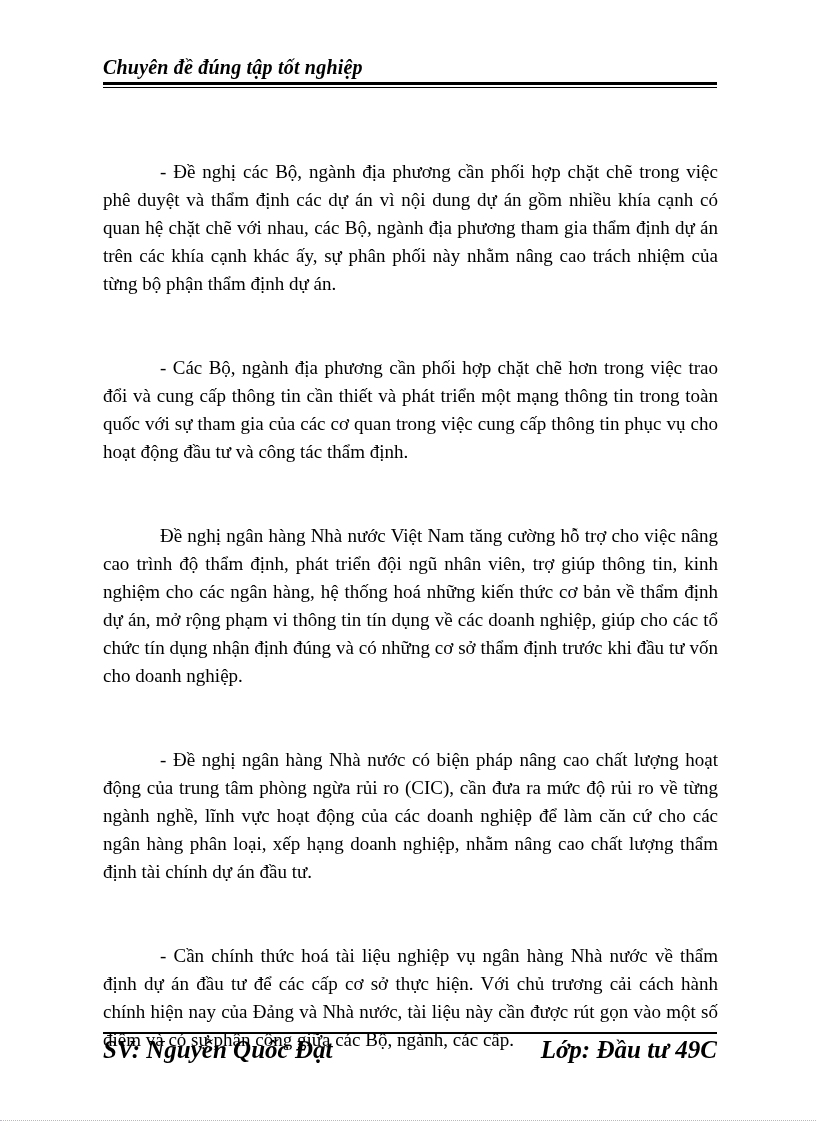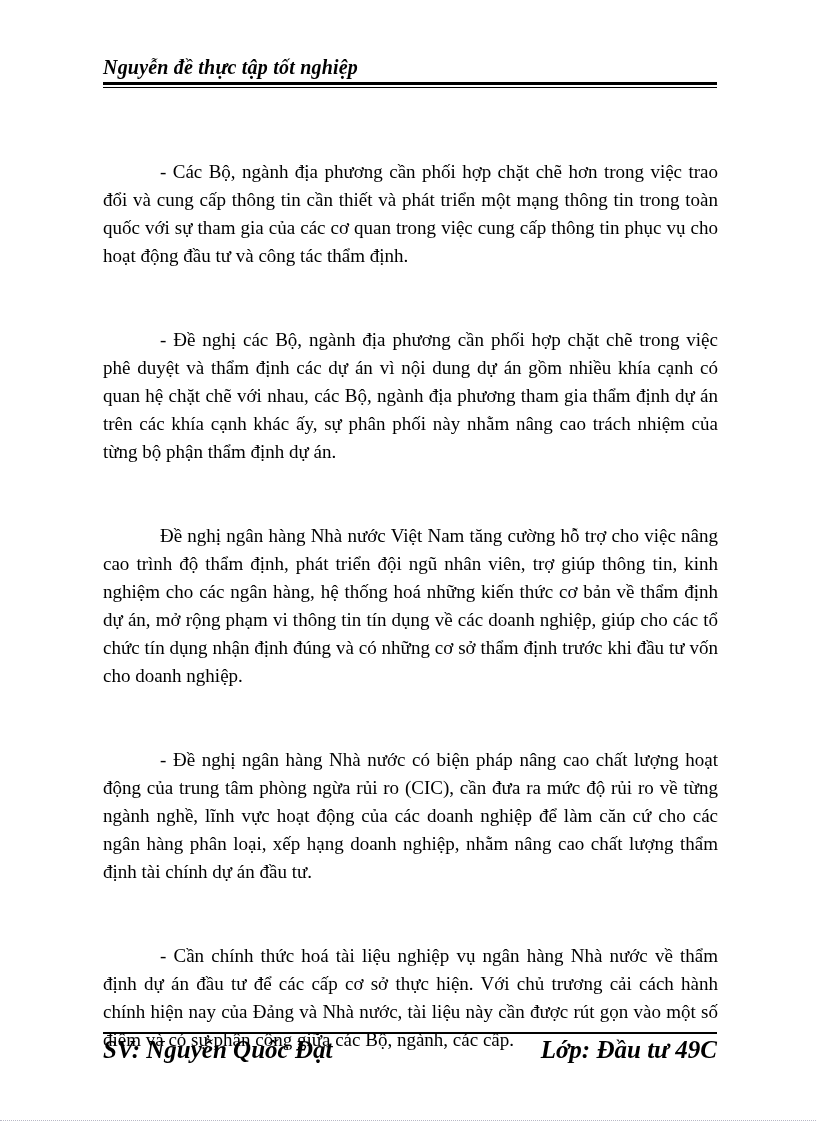--- a/index.html
+++ b/index.html
@@ -83,27 +83,27 @@
     bottom: 2px;
     border-top: 1px dotted #b9b9c6;
   }
 </style>
 </head>
 <body>
 
 <div class="page">
 
   <div class="header">
-    <div class="header-title">Nguyễn đề thực tập tốt nghiệp</div>
+    <div class="header-title">Chuyên đề đúng tập tốt nghiệp</div>
     <div class="header-rule"></div>
   </div>
 
   <div class="body-text">
+    <p class="para">- Đề nghị các Bộ, ngành địa phương cần phối hợp chặt chẽ trong việc phê duyệt và thẩm định các dự án vì nội dung dự án gồm nhiều khía cạnh có quan hệ chặt chẽ với nhau, các Bộ, ngành địa phương tham gia thẩm định dự án trên các khía cạnh khác ấy, sự phân phối này nhằm nâng cao trách nhiệm của từng bộ phận thẩm định dự án.</p>
     <p class="para">- Các Bộ, ngành địa phương cần phối hợp chặt chẽ hơn trong việc trao đổi và cung cấp thông tin cần thiết và phát triển một mạng thông tin trong toàn quốc với sự tham gia của các cơ quan trong việc cung cấp thông tin phục vụ cho hoạt động đầu tư và công tác thẩm định.</p>
-    <p class="para">- Đề nghị các Bộ, ngành địa phương cần phối hợp chặt chẽ trong việc phê duyệt và thẩm định các dự án vì nội dung dự án gồm nhiều khía cạnh có quan hệ chặt chẽ với nhau, các Bộ, ngành địa phương tham gia thẩm định dự án trên các khía cạnh khác ấy, sự phân phối này nhằm nâng cao trách nhiệm của từng bộ phận thẩm định dự án.</p>
     <p class="para">Đề nghị ngân hàng Nhà nước Việt Nam tăng cường hỗ trợ cho việc nâng cao trình độ thẩm định, phát triển đội ngũ nhân viên, trợ giúp thông tin, kinh nghiệm cho các ngân hàng, hệ thống hoá những kiến thức cơ bản về thẩm định dự án, mở rộng phạm vi thông tin tín dụng về các doanh nghiệp, giúp cho các tổ chức tín dụng nhận định đúng và có những cơ sở thẩm định trước khi đầu tư vốn cho doanh nghiệp.</p>
     <p class="para">- Đề nghị ngân hàng Nhà nước có biện pháp nâng cao chất lượng hoạt động của trung tâm phòng ngừa rủi ro (CIC), cần đưa ra mức độ rủi ro về từng ngành nghề, lĩnh vực hoạt động của các doanh nghiệp để làm căn cứ cho các ngân hàng phân loại, xếp hạng doanh nghiệp, nhằm nâng cao chất lượng thẩm định tài chính dự án đầu tư.</p>
     <p class="para">- Cần chính thức hoá tài liệu nghiệp vụ ngân hàng Nhà nước về thẩm định dự án đầu tư để các cấp cơ sở thực hiện. Với chủ trương cải cách hành chính hiện nay của Đảng và Nhà nước, tài liệu này cần được rút gọn vào một số điểm và có sự phân công giữa các Bộ, ngành, các cấp.</p>
     
     
     
   </div>
 
   <div class="footer">
     <div class="footer-rule"></div>

